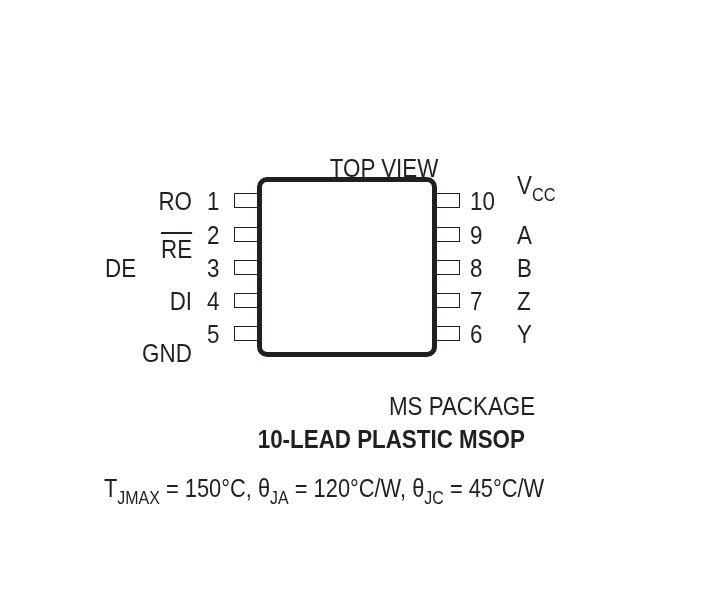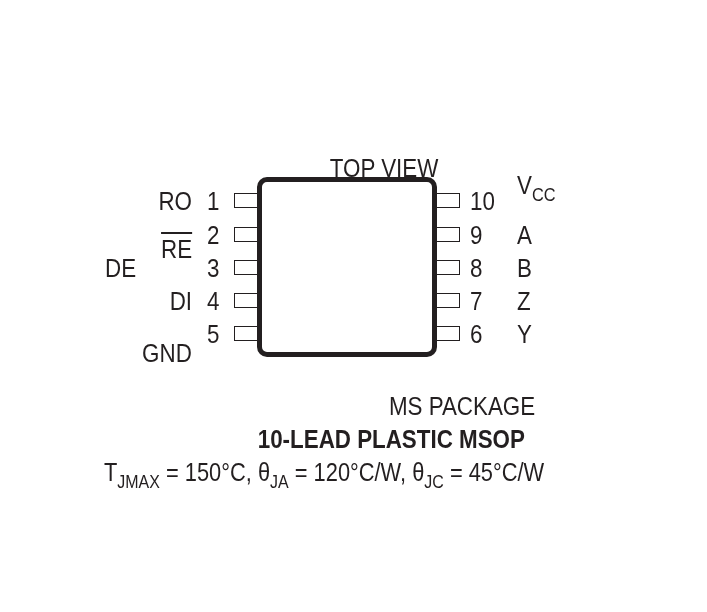--- a/index.html
+++ b/index.html
@@ -67,18 +67,18 @@
   <div class="pin-name" style="left:517px; top:288px;"><span class="cond">Z</span></div>
   <div class="pin-name" style="left:517px; top:321px;"><span class="cond">Y</span></div>
 
   <div class="txt center" style="left:147px; top:377px; width:400px;">
     <span class="cond" style="transform-origin:center center;">MS PACKAGE</span>
   </div>
   <div class="txt center" style="left:147px; top:410px; width:400px;font-weight:bold;">
     <span class="cond" style="transform-origin:center center;">10-LEAD PLASTIC MSOP</span>
   </div>
 
-  <div class="txt" style="left:104px; top:459px;">
+  <div class="txt" style="left:104px; top:475px;">
     <span class="cond" style="transform:scaleX(0.84);">
       <span>T</span><sub>JMAX</sub><span> = 150°C, </span><span>θ</span><sub>JA</sub><span> = 120°C/W, </span><span>θ</span><sub>JC</sub><span> = 45°C/W</span>
     </span>
   </div>
 </div>
 
 </body></html>

